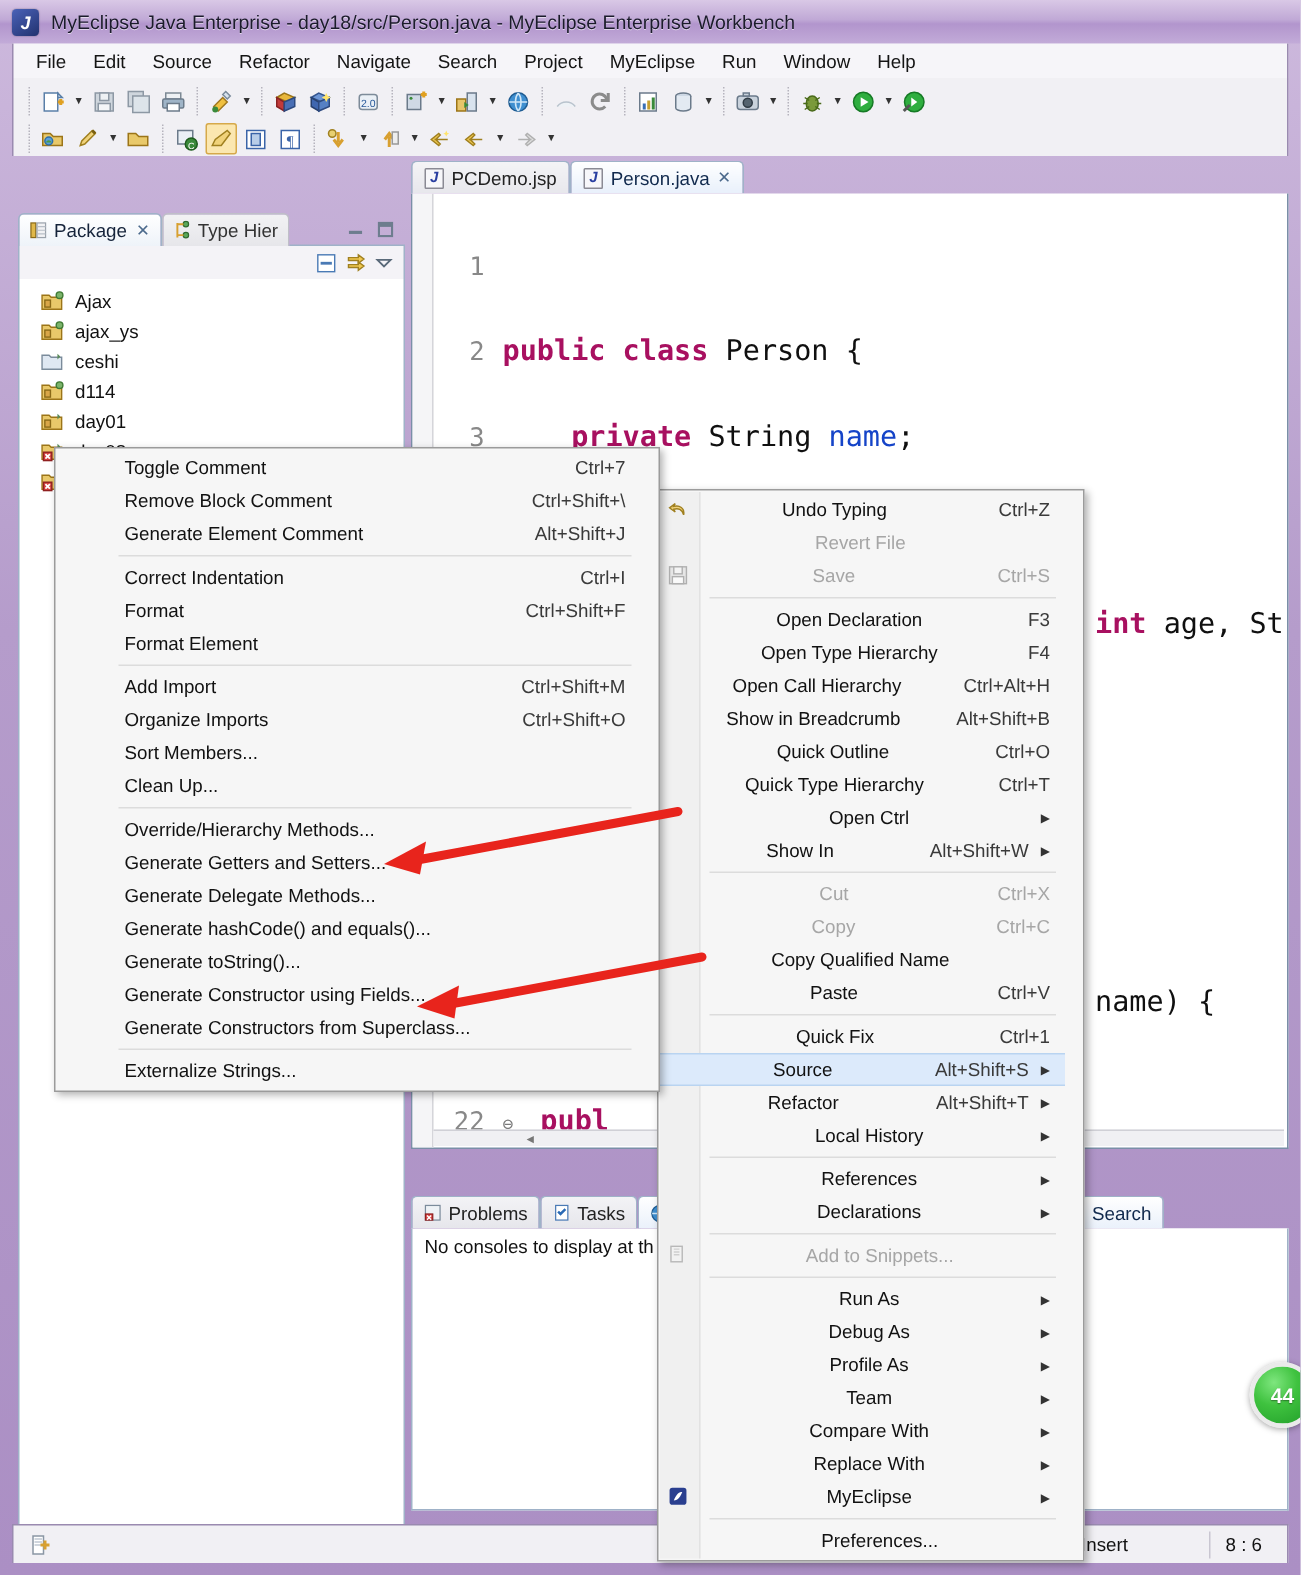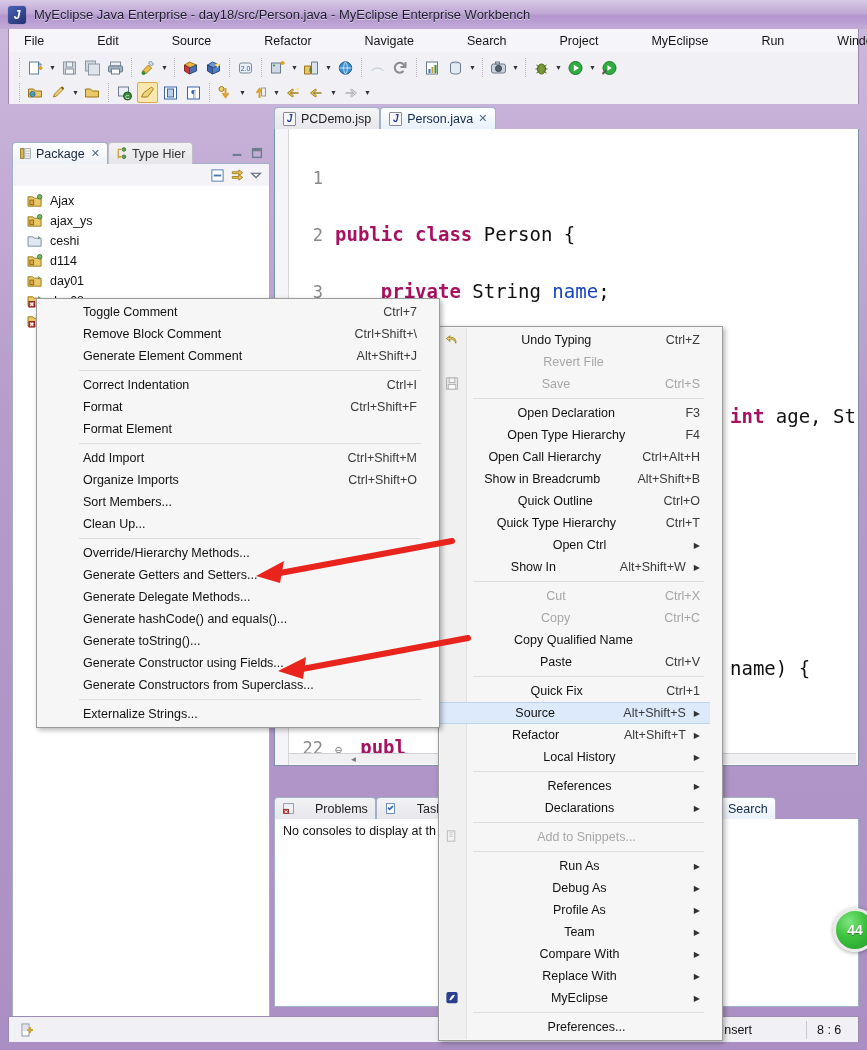--- a/index.html
+++ b/index.html
@@ -35,21 +35,21 @@
     text-shadow: 0 1px 0 rgba(255,255,255,.55);
     white-space: nowrap;
   }
 
   
   .menubar {
     position: absolute; left: 8px; top: 29px; width: 851px; height: 23px;
     background: #f6f5f9;
     border-left: 1px solid #9a8ab0;
     border-right: 1px solid #9a8ab0;
-    display: flex; align-items: center; padding-left: 6px; gap: 35px;
+    display: flex; align-items: center; padding-left: 6px;
   }
   .menubar .mi {
     padding: 2px 9px; font-size: 12.5px; color: #141414; cursor: default;
     white-space: nowrap;
   }
 
   
   .toolbar {
     position: absolute; left: 8px; top: 52px; width: 851px; height: 52px;
     background: #f1f0f4;
@@ -149,21 +149,21 @@
     position: absolute; left: 14px; right: 2px; bottom: 1px; height: 11px;
     background: #f0f0f3; border-top: 1px solid #d0d0d6;
   }
 
   
   .bottompane {
     position: absolute; left: 274px; top: 795px; width: 585px; height: 215px;
   }
   .btabstrip { display: flex; align-items: flex-end; height: 24px; }
   .btab {
-    display: flex; align-items: center; gap: 20px; padding: 3px 7px; height: 22px;
+    display: flex; align-items: center; gap: 4px; padding: 3px 7px; height: 22px;
     font-size: 12.5px; border: 1px solid #9fb2c8; border-bottom: none;
     border-radius: 4px 4px 0 0;
     background: linear-gradient(180deg,#f3f3f6,#e6e6eb); color: #222;
   }
   .btab.active { background: linear-gradient(180deg,#ffffff,#eaf1fb); color: #10294d; }
   .bbody {
     height: 188px; background: #fff; border: 1px solid #9fb2c8; border-top: none;
     padding: 5px 8px; font-size: 12.5px; color: #111;
   }
 

